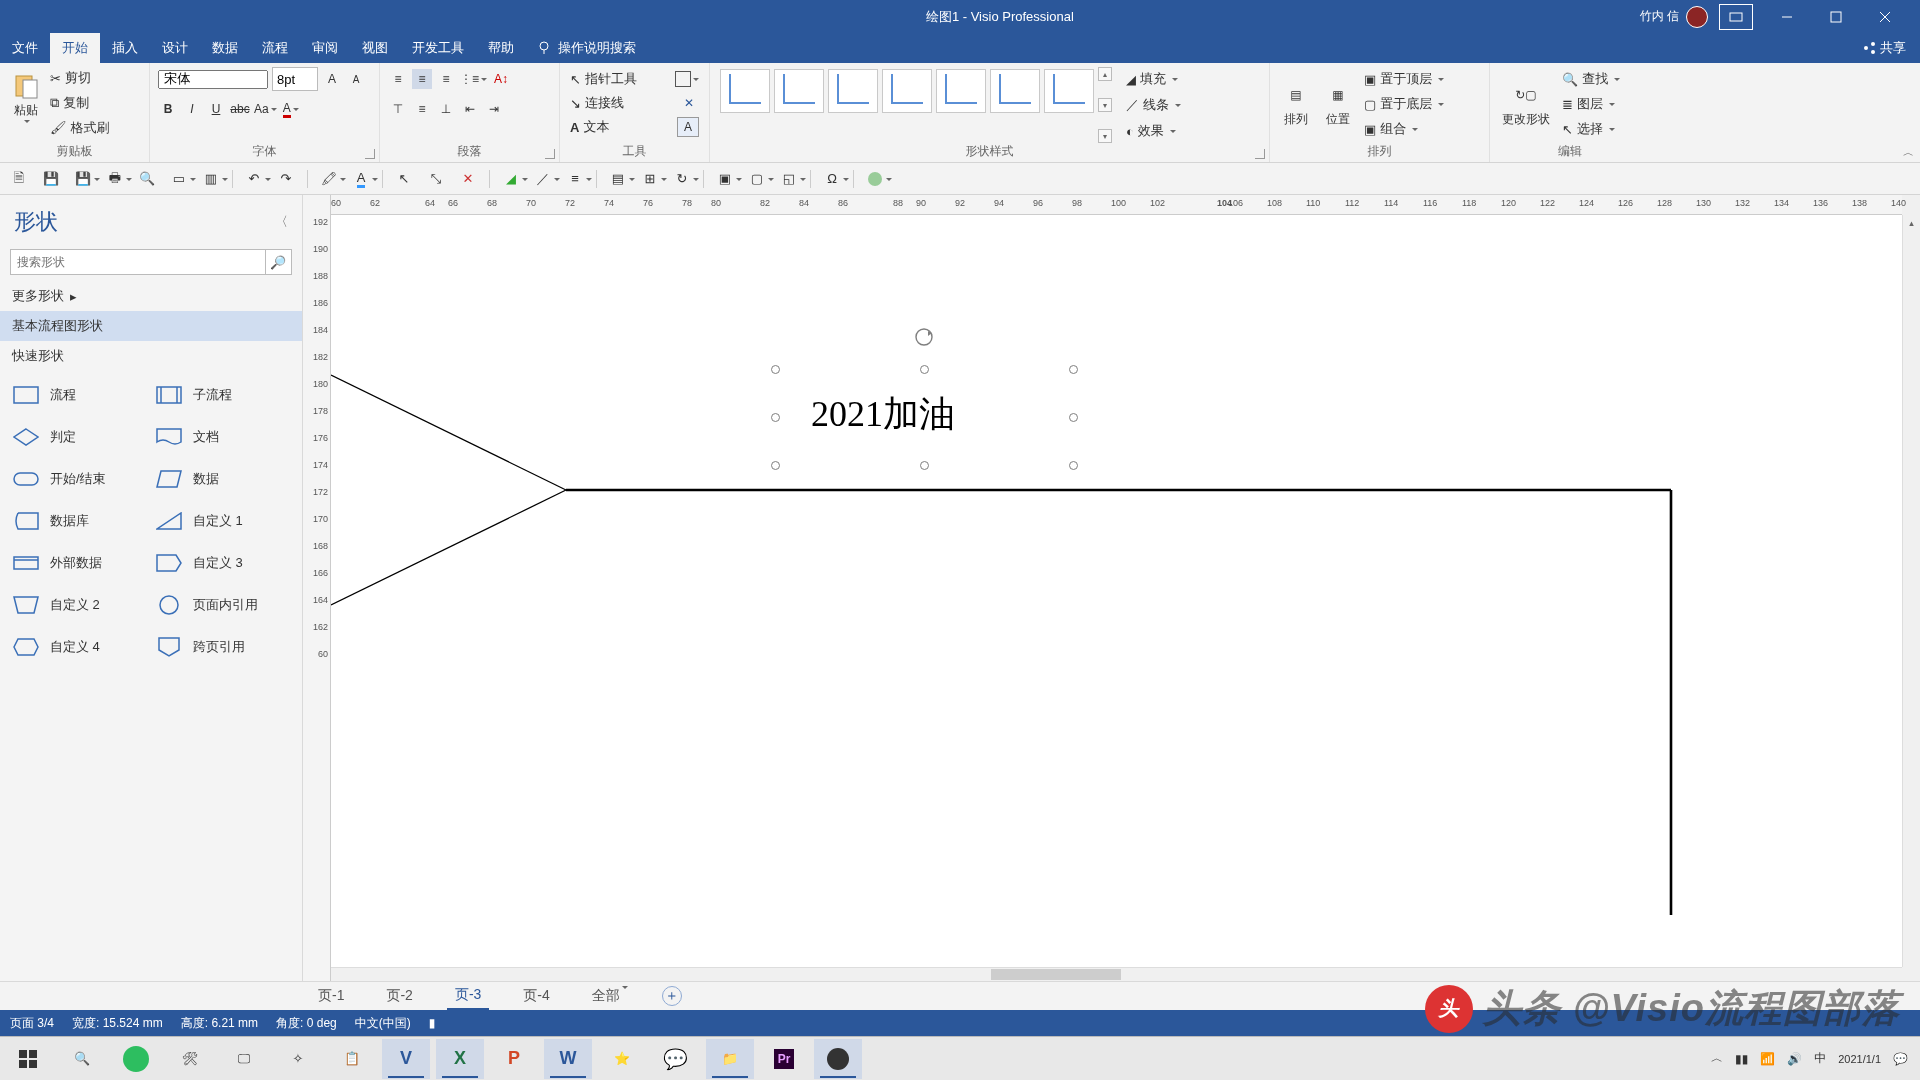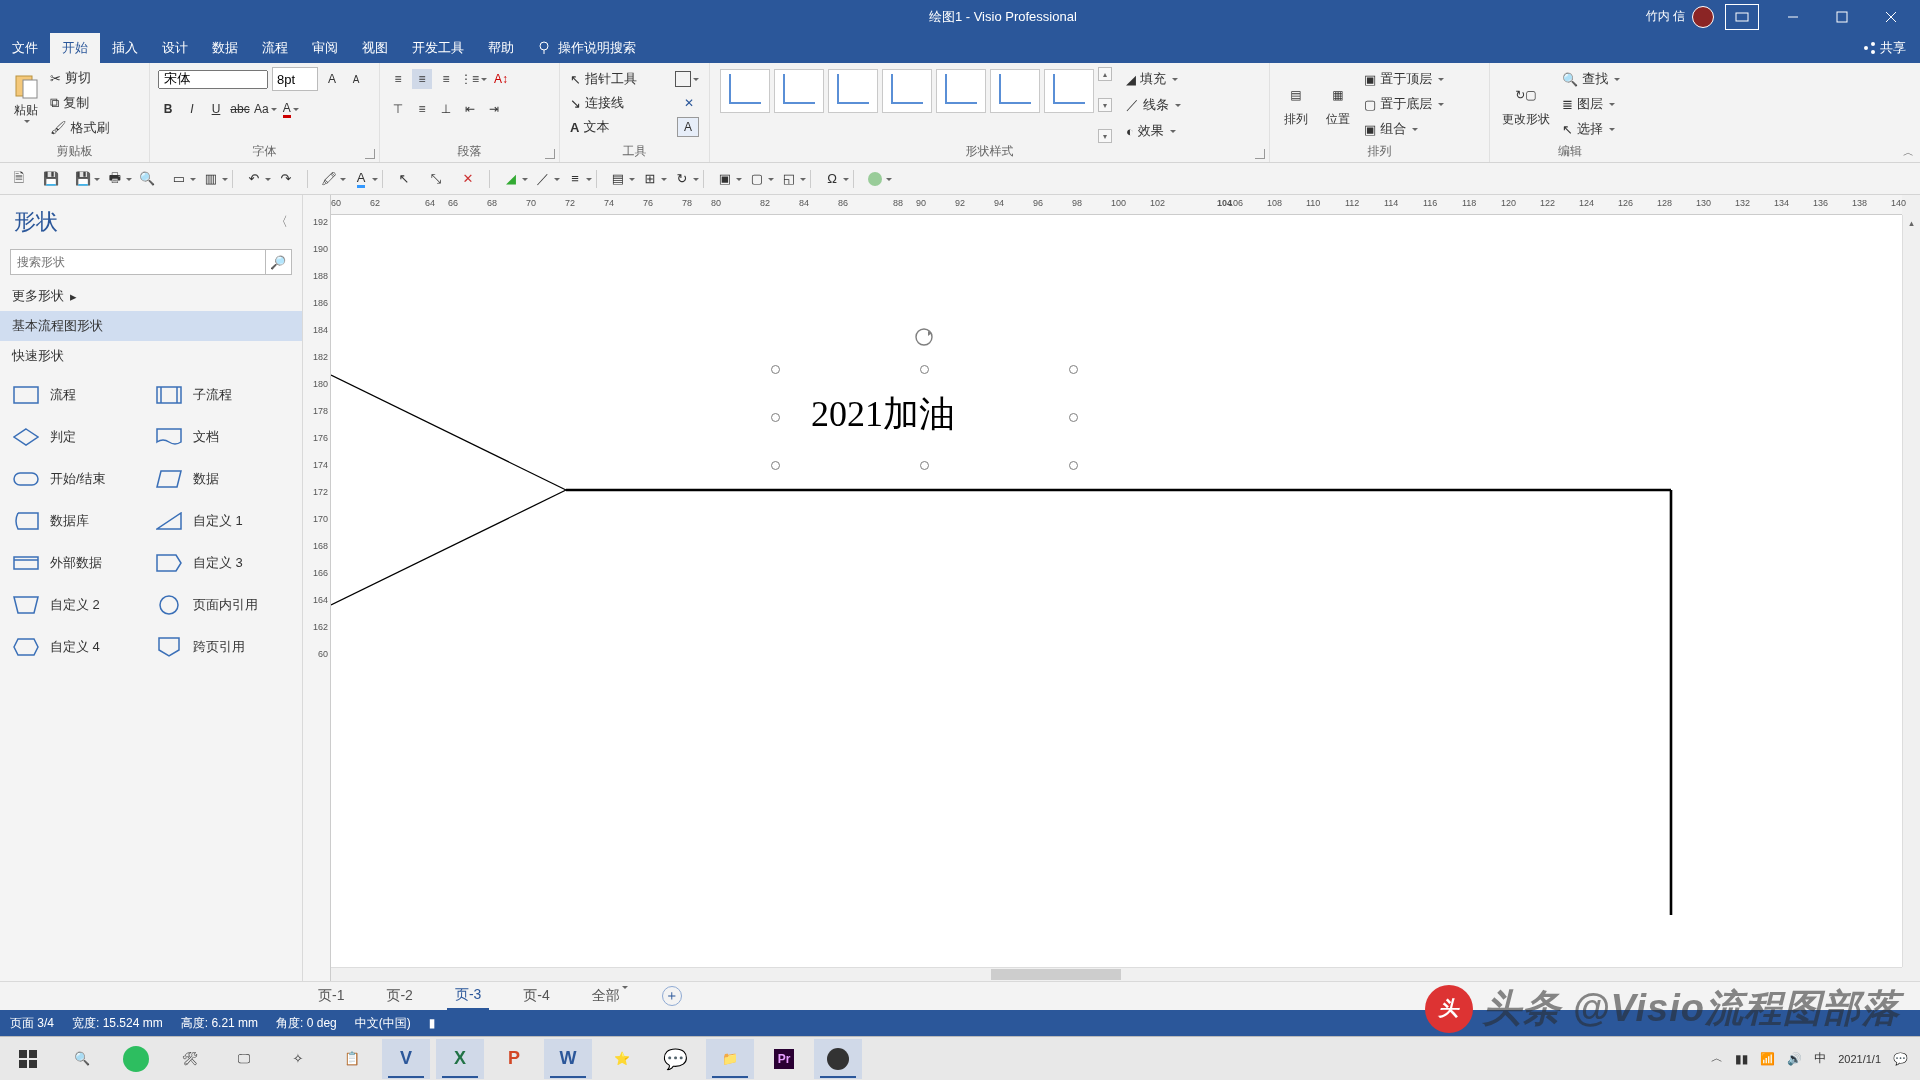--- a/index.html
+++ b/index.html
@@ -1,21 +1,21 @@
 <!DOCTYPE html>
 <html><head>
 <meta charset="utf-8">
 <style>
 * { margin:0; padding:0; box-sizing:border-box; font-family:"Microsoft YaHei","Segoe UI",sans-serif; user-select:none; }
 body { width:1920px; height:1080px; background:#e6e6e6; overflow:hidden; font-size:13px; color:#333; }
 
 
 .titlebar { height:33px; background:#2b579a; color:#fff; display:flex; align-items:center; }
 .titlebar-center { flex:1; text-align:center; font-size:13px; }
-.titlebar-right { display:flex; align-items:center; padding-right:6px; gap:3px; }
+.titlebar-right { display:flex; align-items:center; padding-right:12px; gap:3px; }
 .titlebar-right .user { font-size:12px; margin-right:4px; }
 .titlebar-right .avatar { width:22px; height:22px; border-radius:50%; background:#8b2525; border:1px solid #fff; }
 .titlebar-btn { width:46px; height:33px; display:flex; align-items:center; justify-content:center; }
 .titlebar-btn svg { stroke:#fff; fill:none; }
 .app-box { width:34px; height:26px; border:1px solid #fff; display:flex; align-items:center; justify-content:center; margin:0 8px; }
 
 
 .tabbar { height:30px; background:#2b579a; display:flex; align-items:stretch; color:#fff; }
 .tabbar .tab { padding:0 12px; display:flex; align-items:center; font-size:13px; }
 .tabbar .tab.active { background:#f3f3f3; color:#2b579a; }

